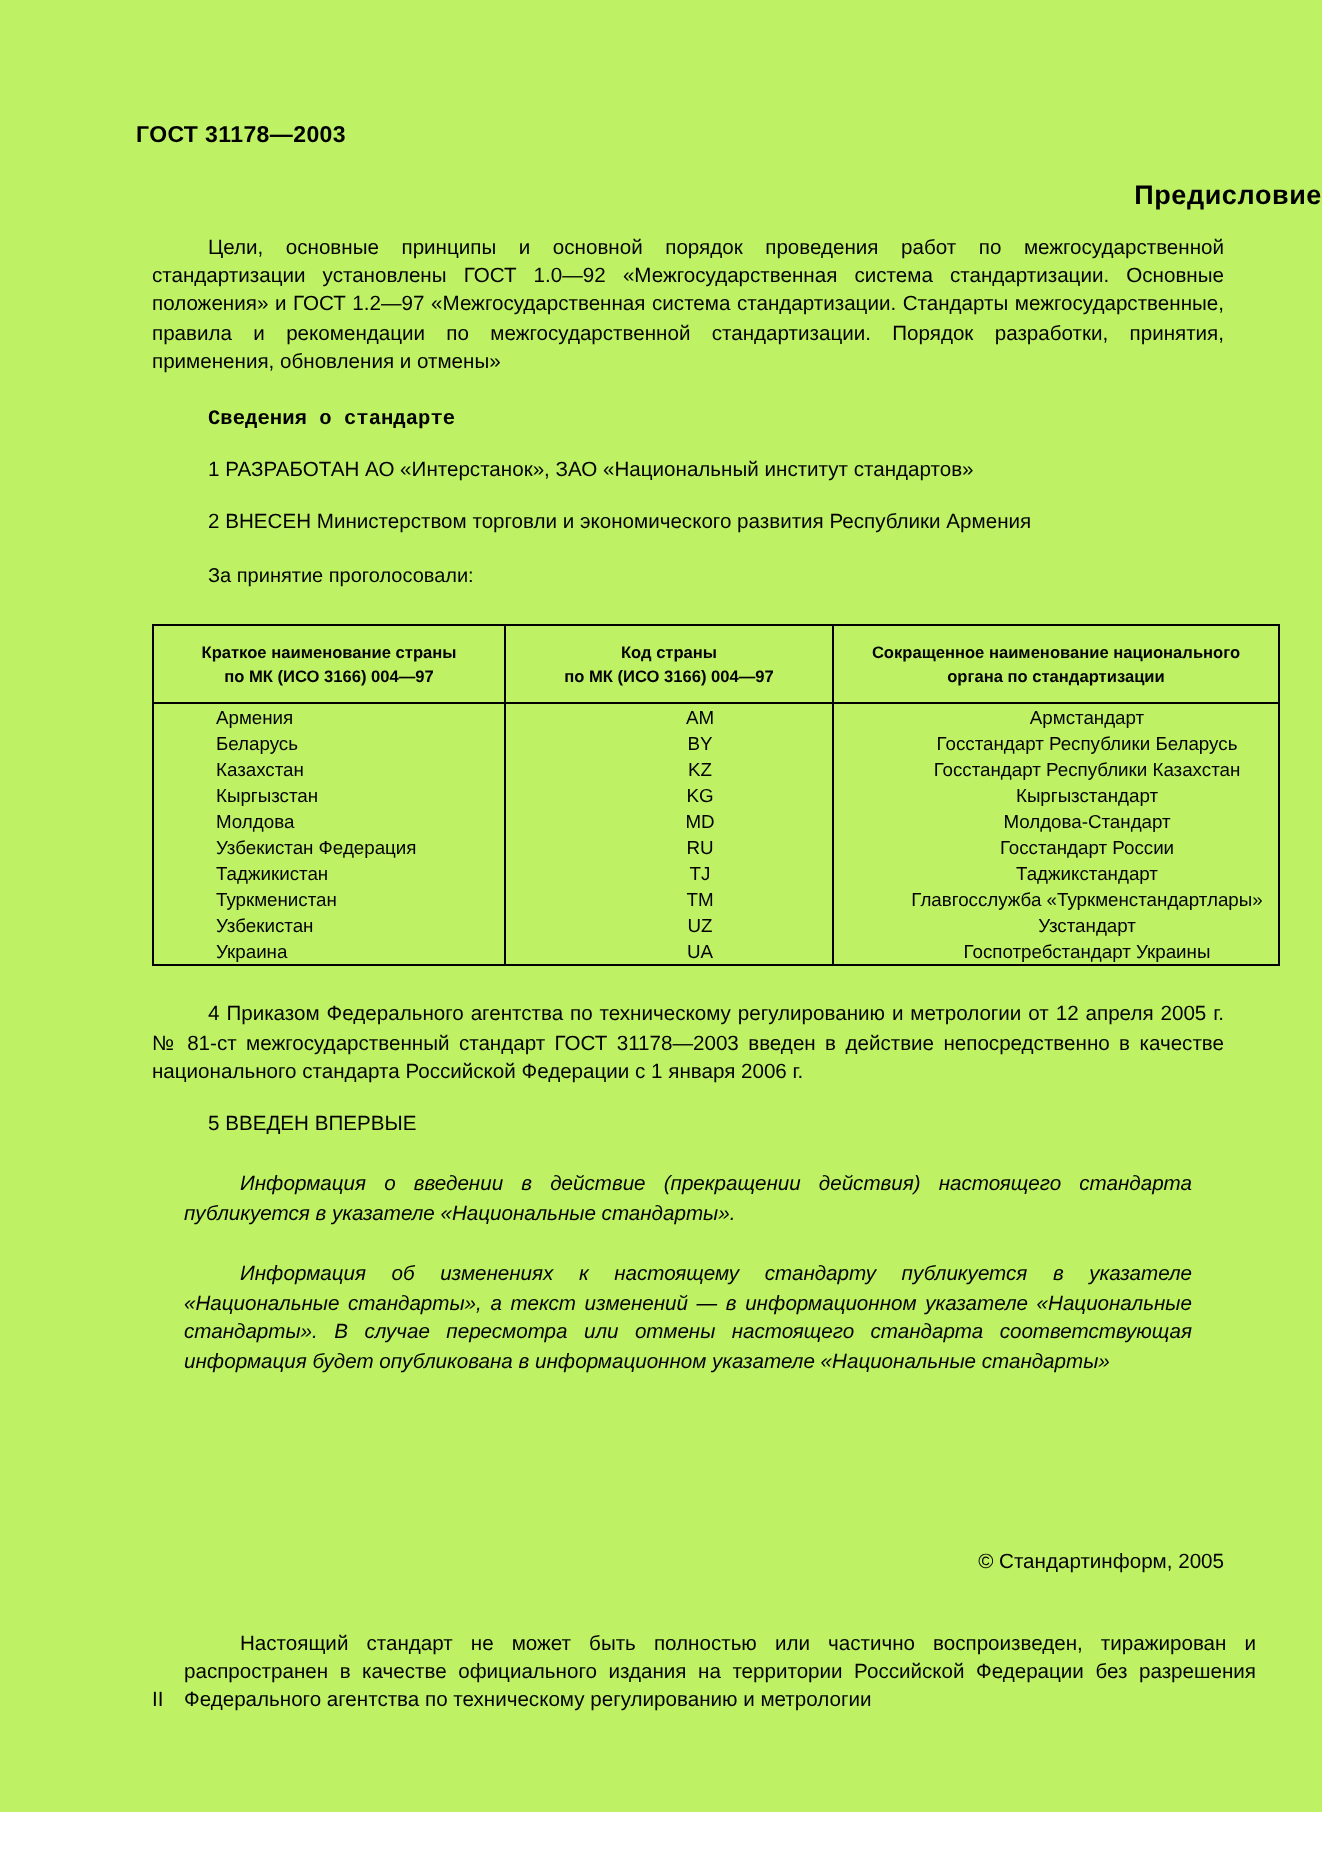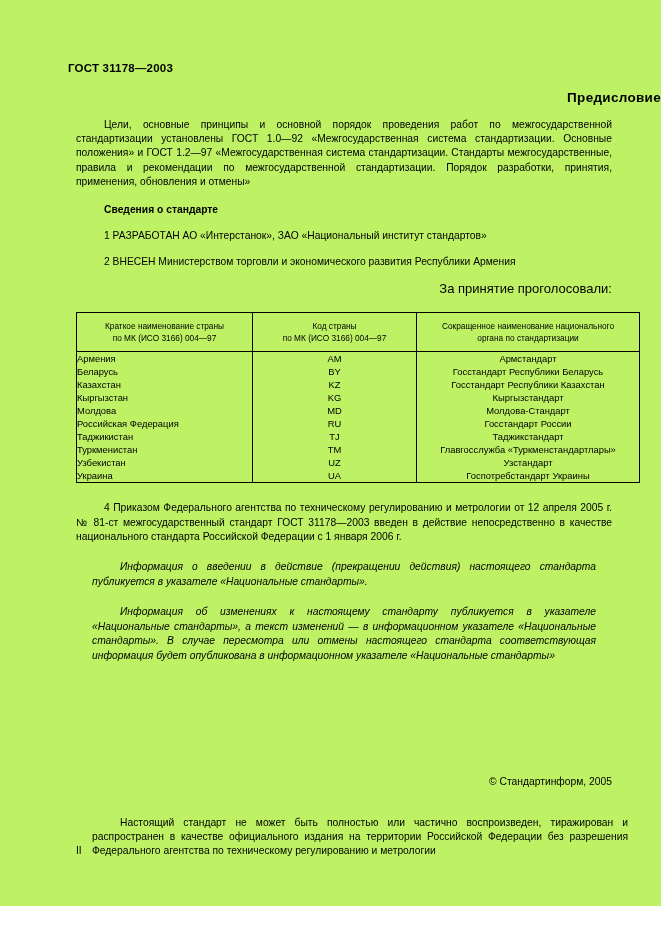--- a/index.html
+++ b/index.html
@@ -48,34 +48,34 @@
     line-height: 14.2px;
     text-align: justify;
     text-indent: 28px;
   }
   p.section-head {
     margin: 14px 0 12px 0;
     font-size: 10.3px;
     font-weight: bold;
     text-indent: 28px;
     line-height: 14.2px;
+    font-family: Liberation Mono, monospace;
   }
   p.numbered {
     margin: 0 0 12px 0;
     font-size: 10.3px;
     line-height: 14.2px;
     text-indent: 28px;
     text-align: justify;
   }
   p.vote-line {
     margin: 0 0 10px 0;
-    font-size: 13px;
-    line-height: 14.2px;
-    text-indent: 28px;
-    text-align: right;
+    font-size: 10px;
+    line-height: 14.2px;
+    text-indent: 28px;
   }
   p.italic {
     margin: 16px;
     font-size: 10.3px;
     line-height: 14.6px;
     font-style: italic;
     text-indent: 28px;
     text-align: justify;
   }
 
@@ -86,39 +86,39 @@
   table.country-table {
     border-collapse: collapse;
     width: 536px;
     table-layout: fixed;
     border: 1.6px solid #000;
   }
   table.country-table th {
     border-right: 1.6px solid #000;
     border-bottom: 1.6px solid #000;
     font-size: 8.3px;
-    font-weight: normal;
+    font-weight: bold;
     text-align: center;
     line-height: 12px;
     padding: 7px 4px 7px 4px;
     vertical-align: middle;
   }
   table.country-table th:last-child { border-right: none; }
   table.country-table td {
     border-right: 1.6px solid #000;
     font-size: 9.4px;
     line-height: 13.05px;
     padding: 0;
     vertical-align: top;
   }
   table.country-table td:last-child { border-right: none; }
   td.col-name { padding: 5px 0 5px 10px; text-align: left; }
   td.col-code { padding: 5px 0 5px 0; text-align: center; }
   td.col-org  { padding: 5px 6px 5px 8px; text-align: center; }
-  .cell-line { white-space: nowrap; }
+  .cell-line { white-space: nowrap; margin-left: 31px; }
 
   .copyright {
     position: absolute;
     left: 0;
     right: 49px;
     top: 776px;
     text-align: right;
     font-size: 10.3px;
   }
   .bottom-note {
@@ -179,21 +179,21 @@
           </tr>
         </thead>
         <tbody>
           <tr>
             <td class="col-name">
               <div class="cell-line">Армения</div>
               <div class="cell-line">Беларусь</div>
               <div class="cell-line">Казахстан</div>
               <div class="cell-line">Кыргызстан</div>
               <div class="cell-line">Молдова</div>
-              <div class="cell-line">Российская Федерация</div>
+              <div class="cell-line">Узбекистан Федерация</div>
               <div class="cell-line">Таджикистан</div>
               <div class="cell-line">Туркменистан</div>
               <div class="cell-line">Узбекистан</div>
               <div class="cell-line">Украина</div>
             </td>
             <td class="col-code">
               <div class="cell-line">AM</div>
               <div class="cell-line">BY</div>
               <div class="cell-line">KZ</div>
               <div class="cell-line">KG</div>
@@ -217,20 +217,21 @@
               <div class="cell-line">Госпотребстандарт Украины</div>
             </td>
           </tr>
         </tbody>
       </table>
     </div>
 
     <div class="spacer-sm"></div>
 
     <p class="numbered" style="margin-top:12px">4  Приказом Федерального агентства по техническому регулированию и метрологии от 12 апреля 2005 г. № 81-ст межгосударственный стандарт ГОСТ 31178—2003 введен в действие непосредственно в качестве национального стандарта Российской Федерации с 1 января 2006 г.</p>
+    <p class="numbered">5  ВВЕДЕН ВПЕРВЫЕ</p>
 
     <p class="italic">Информация о введении в действие (прекращении действия) настоящего стандарта публикуется в указателе «Национальные стандарты».</p>
     <p class="italic">Информация об изменениях к настоящему стандарту публикуется в указателе «Национальные стандарты», а текст изменений — в информационном указателе «Национальные стандарты». В случае пересмотра или отмены настоящего стандарта соответствующая информация будет опубликована в информационном указателе «Национальные стандарты»</p>
 
   </div>
 
   <div class="copyright">©  Стандартинформ, 2005</div>
 
   <p class="bottom-note">Настоящий стандарт не может быть полностью или частично воспроизведен, тиражирован и распространен в качестве официального издания на территории Российской Федерации без разрешения Федерального агентства по техническому регулированию и метрологии</p>
 

